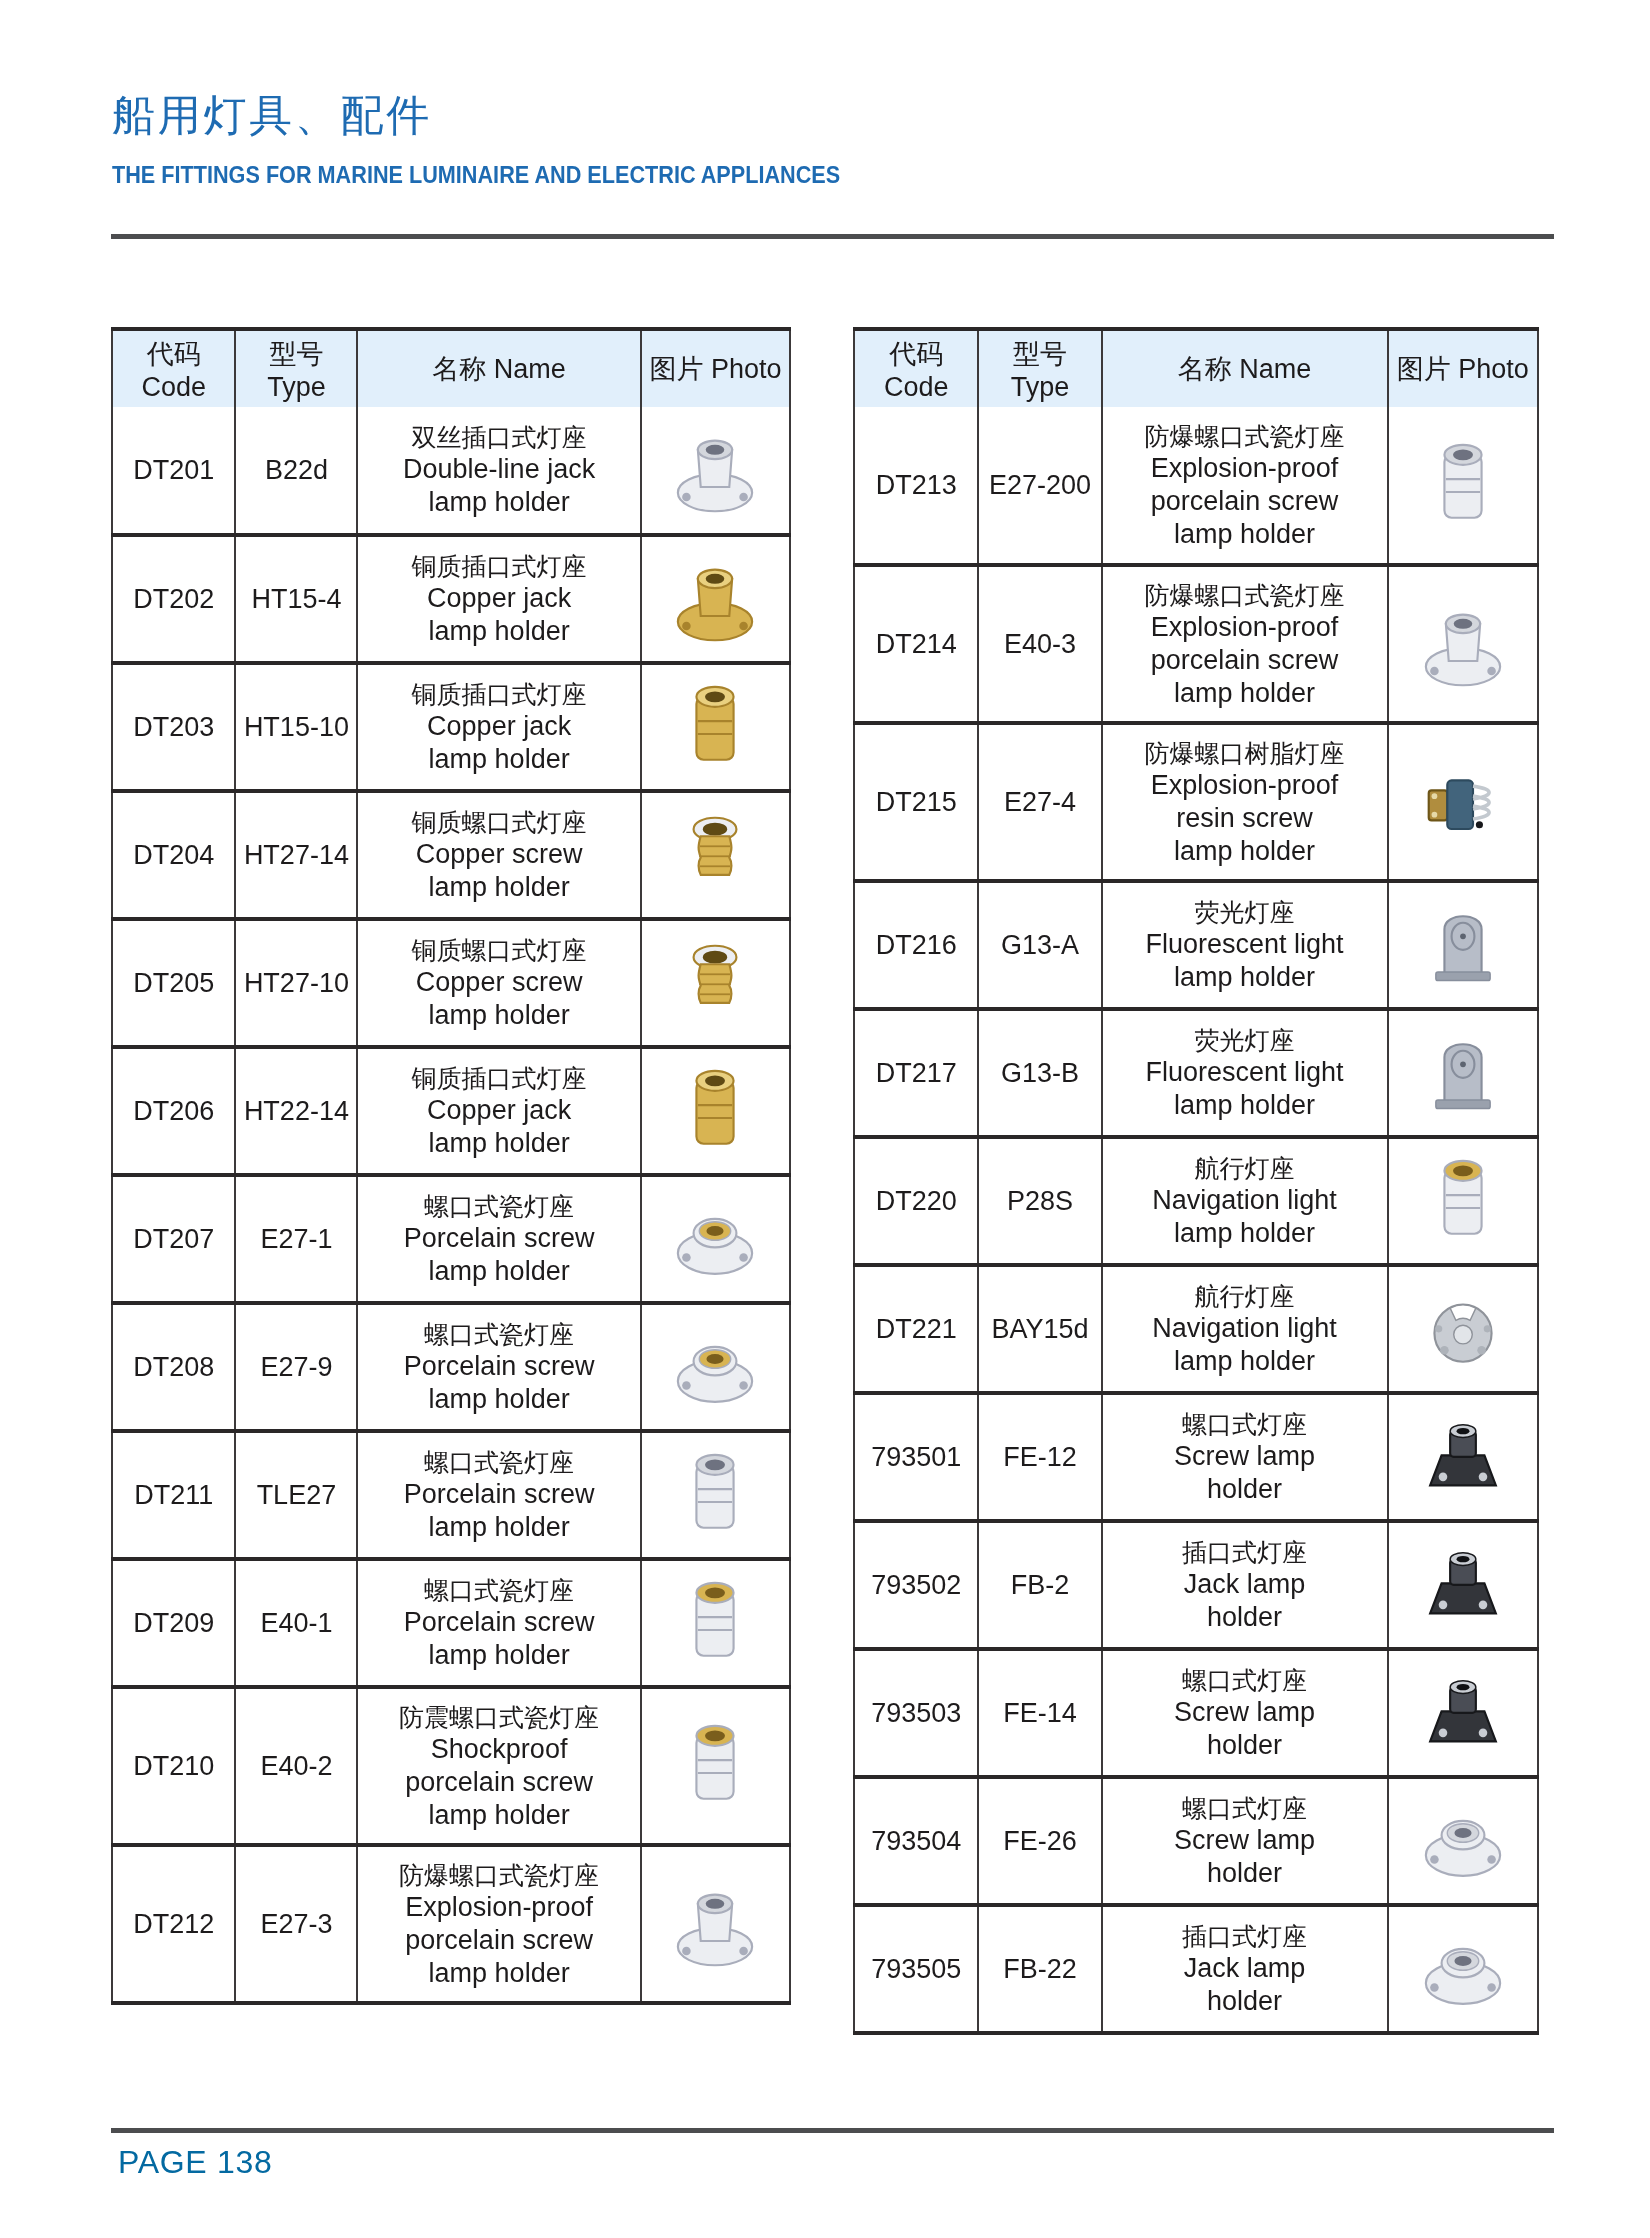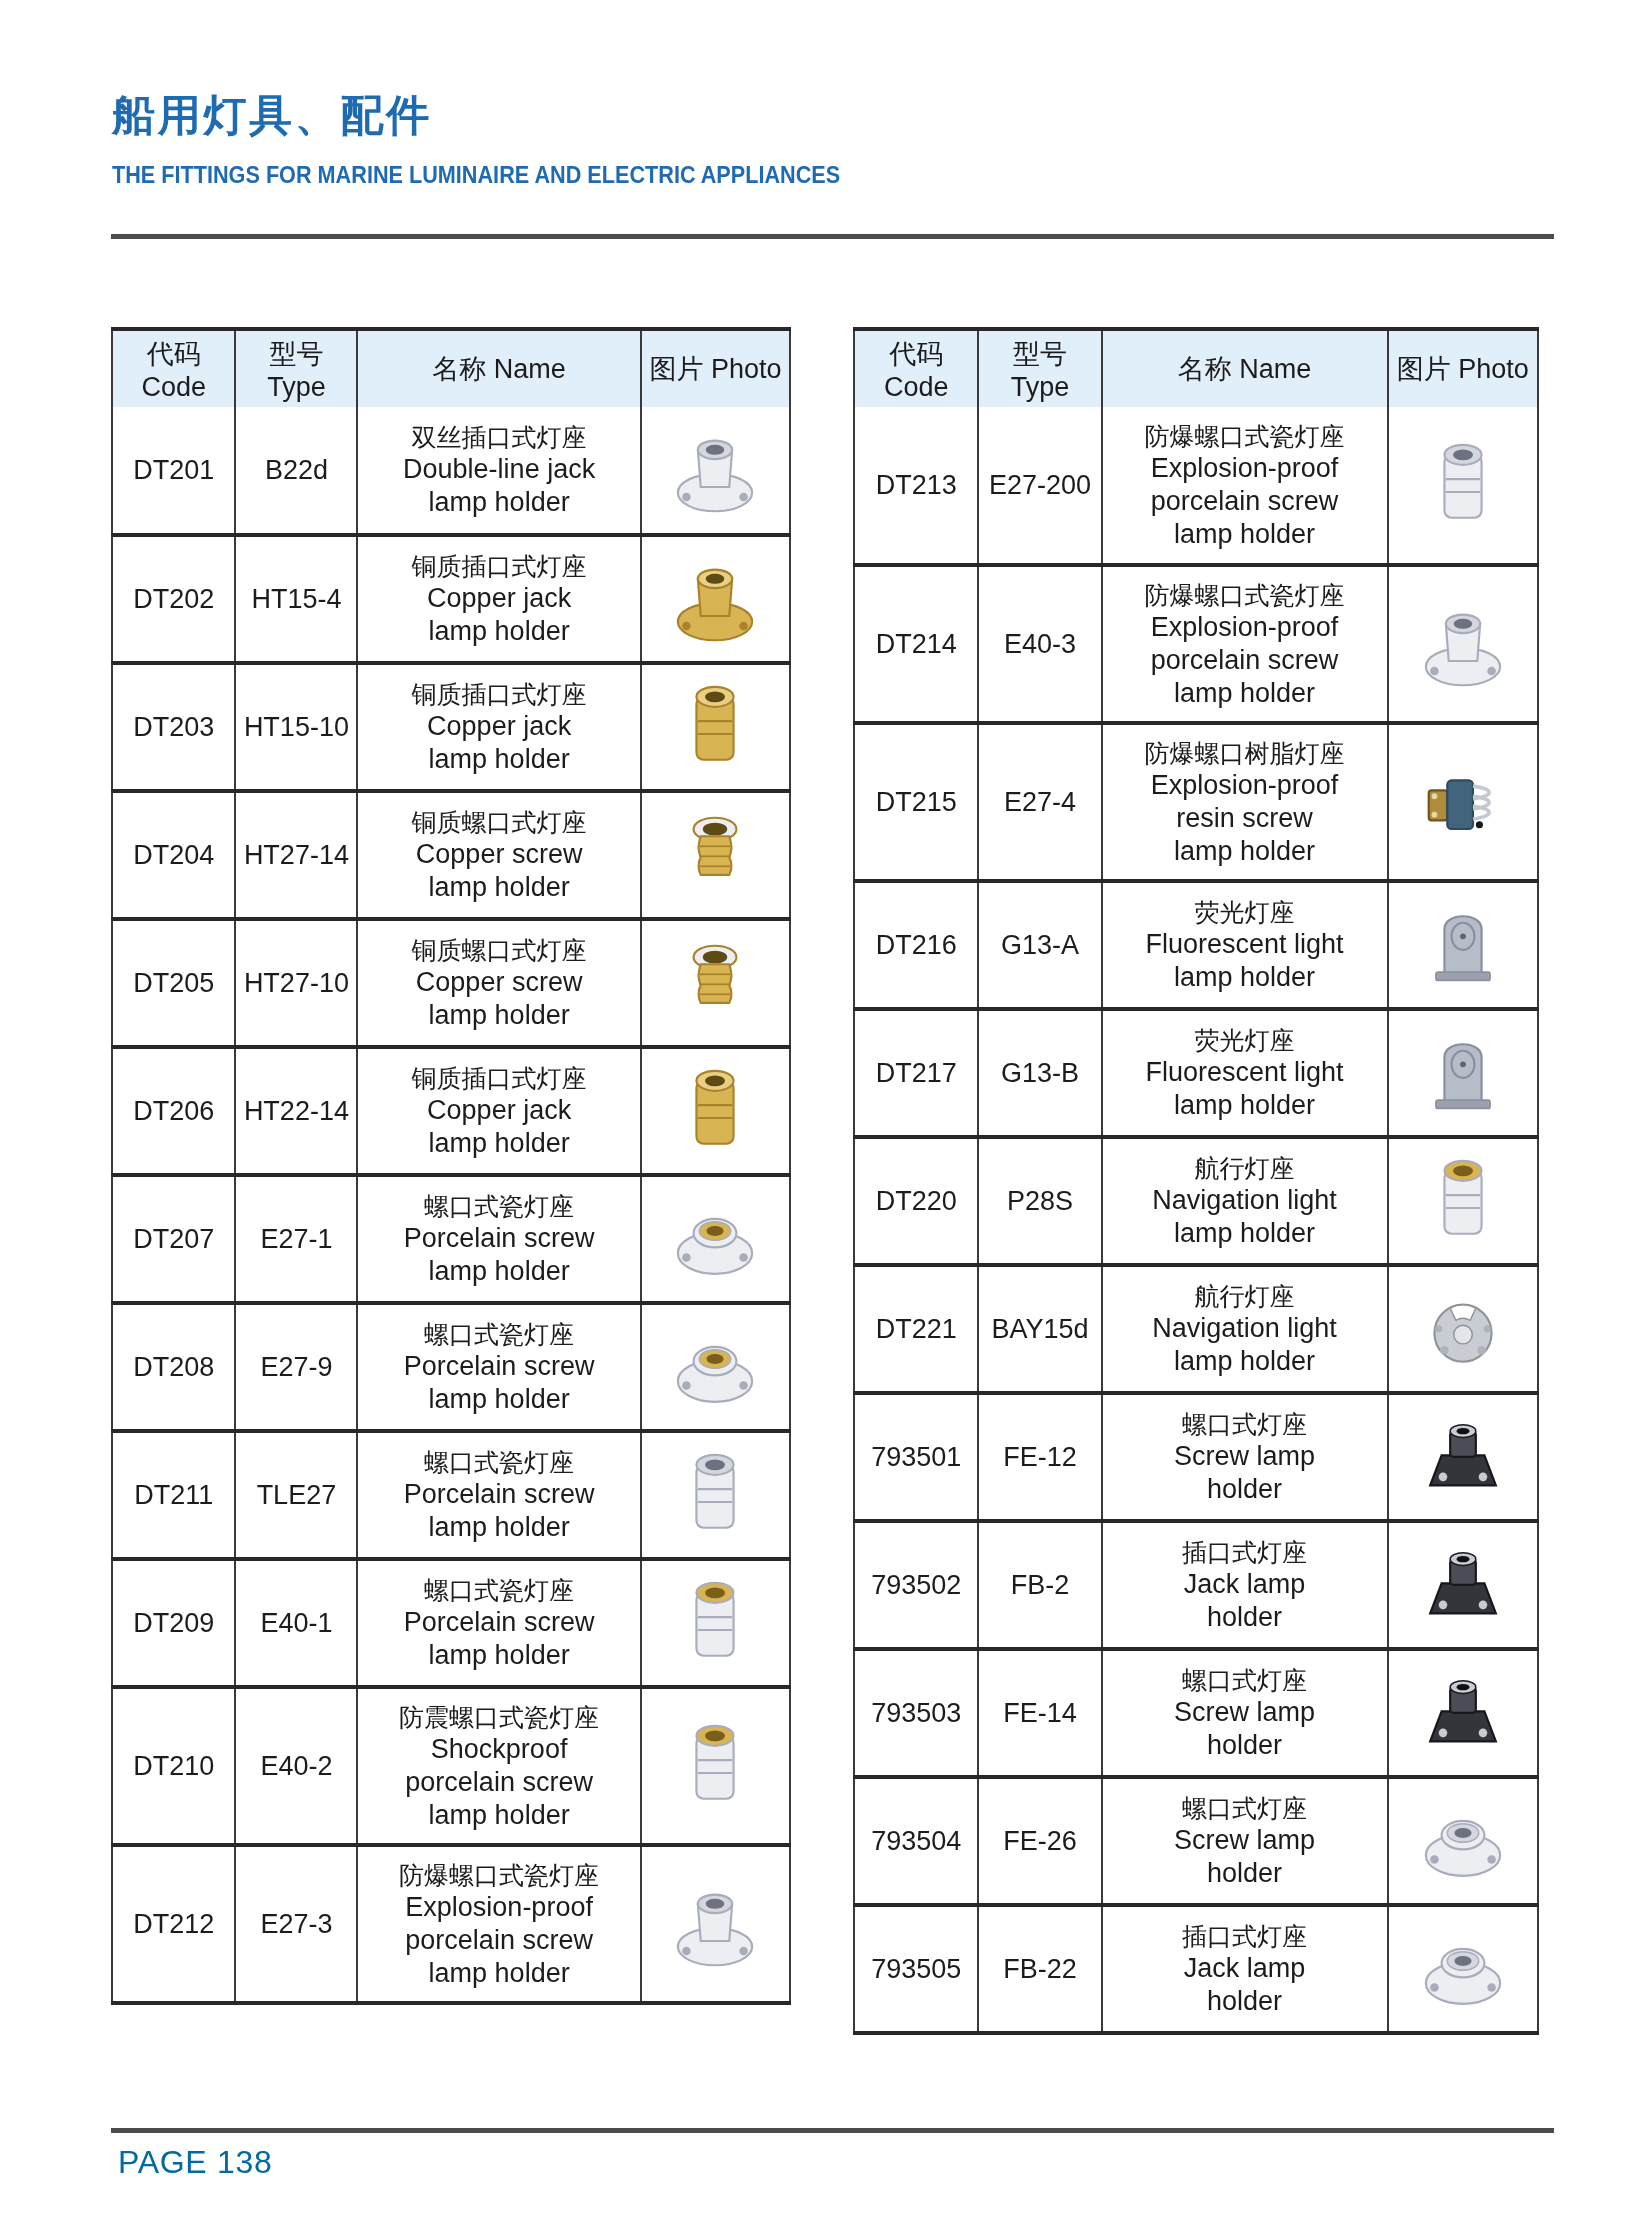--- a/index.html
+++ b/index.html
@@ -8,21 +8,21 @@
     width:1650px;height:2239px;
     font-family:"Liberation Sans","DejaVu Sans",sans-serif;
     color:#1d1b1c;
     overflow:hidden;
   }
   .page{position:absolute;inset:0;background:#ffffff;}
 
   
   .page-title{
     position:absolute;left:112px;top:92px;margin:0;
-    font-size:43px;font-weight:bold;color:#1e6bb2;
+    font-size:43px;font-weight:normal;color:#1e6bb2;
     letter-spacing:2.7px;line-height:1.1;
   }
   .page-subtitle{
     position:absolute;left:112px;top:161px;margin:0;
     font-size:24.6px;font-weight:bold;color:#1e6bb2;
     transform:scaleX(0.88);transform-origin:left center;
     white-space:nowrap;letter-spacing:0px;
   }
   .rule{position:absolute;left:111px;width:1443px;height:4.7px;background:#4c4d4f;}
   .top-rule{top:234px;}

